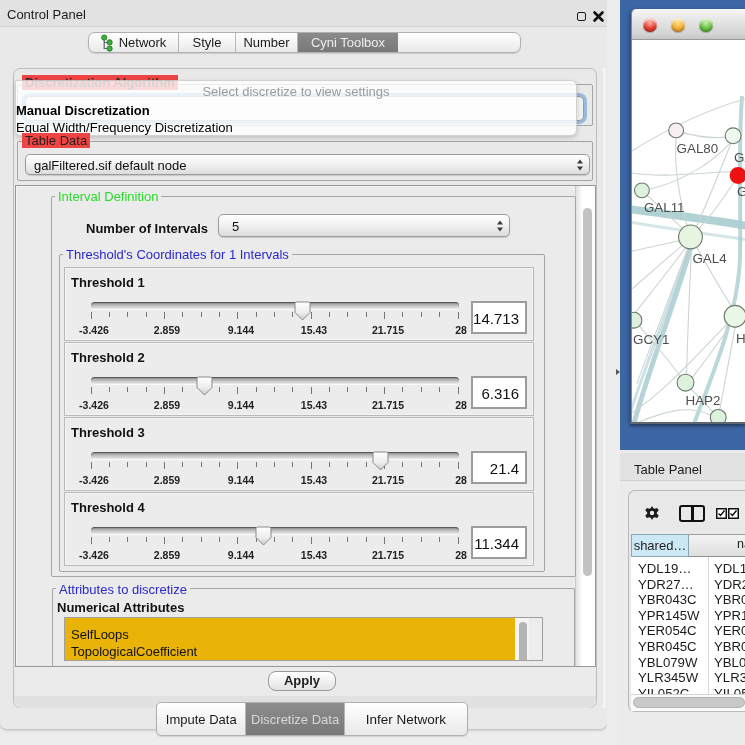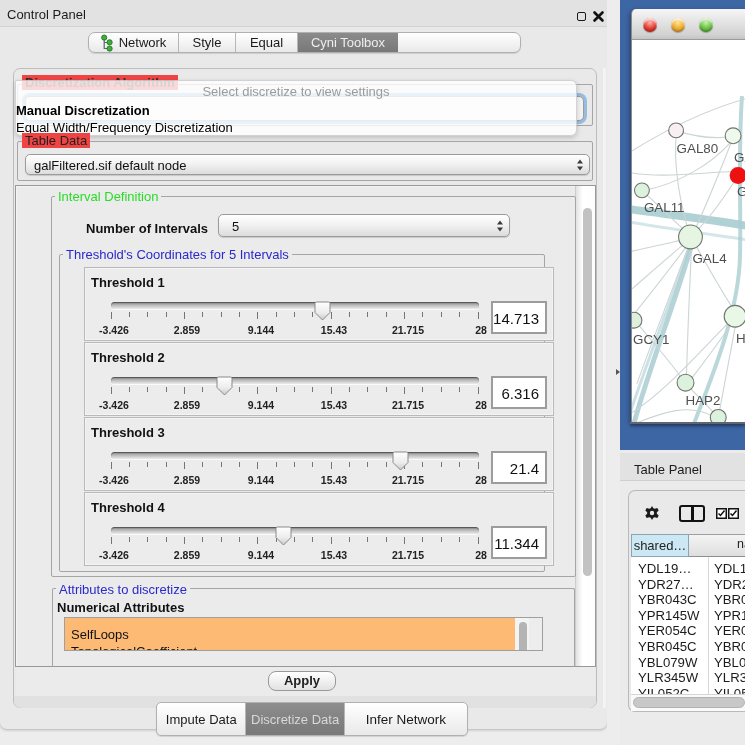--- a/index.html
+++ b/index.html
@@ -16,21 +16,21 @@
 .seg.dark2 { background:linear-gradient(180deg,#8d8d8d,#787878); color:#d8d8d8; }
 .groupbox { position:absolute; border:1px solid #a5a5a5; border-radius:2px; }
 .grouptitle { position:absolute; font-size:13px; background:#ef4444; padding:0 3px; white-space:nowrap; }
 .combo { position:absolute; border:1px solid #9b9b9b; border-radius:5px;
   background:linear-gradient(180deg,#ffffff 0%,#f2f2f2 45%,#dcdcdc 100%);
   box-shadow:0 1px 1px rgba(0,0,0,0.15); }
 .combo .ctext { position:absolute; left:8px; top:50%; transform:translateY(-50%);
   font-size:13px; color:#111; white-space:nowrap; }
 .spinner { position:absolute; right:5px; top:50%; transform:translateY(-50%); width:8px; height:12px; }
 .thpanel { position:absolute; left:64px; width:470px; height:74px;
-  border:1px solid #b9b9b9; box-shadow:inset 0 0 0 1px #f4f4f4; background:#ececec;margin-left:20px; }
+  border:1px solid #b9b9b9; box-shadow:inset 0 0 0 1px #f4f4f4; background:#ececec; }
 .thlabel { position:absolute; left:6px; top:7px; font-size:13px; font-weight:bold; color:#111; }
 .track { position:absolute; height:7px; border-radius:3.5px;
   background:linear-gradient(180deg,#828282 0%,#b5b5b5 40%,#ececec 100%);
   box-shadow:inset 0 1px 1px rgba(0,0,0,0.4), 0 1px 0 rgba(255,255,255,0.8); }
 .thumb { position:absolute; width:17px; height:20px; }
 .vbox { position:absolute; left:406px; top:33px; width:56px; height:33px; background:#ffffff;
   border:2px solid #9c9c9c; font-size:15px; color:#111; text-align:right;
   line-height:31px; padding-right:6px; }
 .ticklbl { position:absolute; font-size:10.5px; font-weight:bold; color:#222; transform:translateX(-50%); white-space:nowrap; }
 .rowtxt { font-size:13.2px; color:#1c1c1c; white-space:nowrap; }
@@ -48,21 +48,21 @@
 <div class="abs" style="left:13px;top:68px;width:584px;height:640px;background:#e9e9e9;border:1px solid #bdbdbd;border-radius:7px;"></div>
 <div class="abs" style="left:603px;top:68px;width:3px;height:640px;background:#f3f3f3;"></div>
 <div class="seg-strip" style="left:88px;top:32px;width:433px;height:21px;border-radius:7px;">
         <div class="seg" style="width:90px;"><svg width="12" height="18" viewBox="0 0 12 18" style="margin-right:6px">
             <path d="M3.2 4 L3.2 15 M3.2 8.5 L8 8.5 M3.2 14.5 L8 14.5" stroke="#5a6472" stroke-width="1.2" fill="none"></path>
             <circle cx="3.2" cy="3.6" r="2.6" fill="#3fae3f" stroke="#1f7a1f" stroke-width="0.9"></circle>
             <circle cx="8.6" cy="8.3" r="2.6" fill="#3fae3f" stroke="#1f7a1f" stroke-width="0.9"></circle>
             <circle cx="8.6" cy="14.6" r="2.6" fill="#3fae3f" stroke="#1f7a1f" stroke-width="0.9"></circle>
           </svg>Network</div>
         <div class="seg" style="width:57px;">Style</div>
-        <div class="seg" style="width:62px;">Equal</div>
+        <div class="seg" style="width:62px;">Number</div>
         <div class="seg dark" style="width:100px;">Cyni Toolbox</div>
       </div>
 <div class="groupbox" style="left:17px;top:84px;width:576px;height:42px;"></div>
 <div class="grouptitle" style="left:22px;top:75px;font-weight:bold;color:#2e2e2e;">Discretization Algorithm</div>
 <div class="combo" style="left:25px;top:96px;width:559px;height:25px;box-shadow:0 0 0 3px rgba(86,152,216,0.55);background:#f2f2f2;"></div>
 <div class="abs" style="left:15px;top:80px;width:562px;height:56px;background:rgba(255,255,255,0.8);border:1px solid rgba(160,160,160,0.45);border-radius:2px 6px 6px 6px;box-shadow:0 2px 5px rgba(0,0,0,0.18);"></div>
 <div class="abs" style="left:15px;top:84px;width:562px;text-align:center;font-size:13px;color:#9b9b9b;">Select discretize to view settings</div>
 <div class="abs" style="left:16px;top:103px;font-size:13px;font-weight:bold;color:#000;">Manual Discretization</div>
 <div class="abs" style="left:16px;top:120px;font-size:13px;color:#000;">Equal Width/Frequency Discretization</div>
 <div class="groupbox" style="left:17px;top:141px;width:576px;height:40px;"></div>
@@ -81,21 +81,21 @@
 <div class="grouptitle" style="left:55px;top:189px;color:#28dd28;background:#ebebeb;">Interval Definition</div>
 <div class="abs" style="left:86px;top:221px;font-size:13px;font-weight:bold;color:#111;">Number of Intervals</div>
 <div class="combo" style="left:218px;top:214px;width:292px;height:23px;">
         <div class="ctext" style="left:13px">5</div>
         <svg class="spinner" width="8" height="12" viewBox="0 0 8 12">
           <path d="M4 0.5 L7 4.4 L1 4.4 Z" fill="#3a3a3a"></path>
           <path d="M4 11.5 L7 7.6 L1 7.6 Z" fill="#3a3a3a"></path>
         </svg>
       </div>
 <div class="groupbox" style="left:59px;top:254px;width:486px;height:318px;"></div>
-<div class="grouptitle" style="left:63px;top:247px;color:#2929cc;background:#ebebeb;">Threshold's Coordinates for 5 Intervals</div>
+<div class="grouptitle" style="left:63px;top:247px;color:#2929cc;background:#ebebeb;">Threshold's Coordinates for 1 Intervals</div>
 <div class="thpanel" style="top:267px;">
         <div class="thlabel">Threshold 1</div>
         <div class="track" style="left:26px;top:33.5px;width:368px;"></div>
         <svg class="abs" style="left:25px;top:44px" width="369" height="10" viewBox="0 0 369 10" shape-rendering="crispEdges">
           <line x1="1.0" y1="0" x2="1.0" y2="7" stroke="#757575" stroke-width="1"></line>
           <line x1="19.4" y1="0" x2="19.4" y2="4.5" stroke="#757575" stroke-width="1"></line>
           <line x1="37.7" y1="0" x2="37.7" y2="4.5" stroke="#757575" stroke-width="1"></line>
           <line x1="56.0" y1="0" x2="56.0" y2="4.5" stroke="#757575" stroke-width="1"></line>
           <line x1="74.4" y1="0" x2="74.4" y2="7" stroke="#757575" stroke-width="1"></line>
           <line x1="92.8" y1="0" x2="92.8" y2="4.5" stroke="#757575" stroke-width="1"></line>
@@ -261,21 +261,21 @@
                 <stop offset="0.6" stop-color="#ececec"></stop>
                 <stop offset="1" stop-color="#c9c9c9"></stop>
               </linearGradient>
             </defs>
           </svg></div>
         <div class="vbox">11.344</div>
       </div>
 <div class="groupbox" style="left:52px;top:588px;width:523px;height:90px;border-bottom:none;"></div>
 <div class="grouptitle" style="left:56px;top:582px;color:#2929cc;background:#ebebeb;">Attributes to discretize</div>
 <div class="abs" style="left:57px;top:600px;font-size:13px;font-weight:bold;color:#111;">Numerical Attributes</div>
-<div class="abs" style="left:64px;top:617px;width:479px;height:34px;background:#fdba74;border:1px solid #9f9f9f;overflow:hidden;">
+<div class="abs" style="left:64px;top:617px;width:479px;height:44px;background:#eab308;border:1px solid #9f9f9f;overflow:hidden;">
         <div style="position:absolute;left:6px;top:8.5px;font-size:13px;color:#111;">SelfLoops</div>
         <div style="position:absolute;left:6px;top:26px;font-size:13px;color:#111;">TopologicalCoefficient</div>
         <div style="position:absolute;left:6px;top:43.5px;font-size:13px;color:#111;">BetweennessCentrality</div>
         <div style="position:absolute;left:450px;top:0;width:14px;height:50px;background:#f4f4f4;"></div>
         <div style="position:absolute;left:453.5px;top:4px;width:8.5px;height:46px;background:#b4b4b4;border-radius:4px 4px 0 0;"></div>
         <div style="position:absolute;left:464px;top:0;width:13px;height:50px;background:#ededed;"></div>
       </div>
 <div class="abs" style="left:16px;top:667px;width:579px;height:29px;background:#ebebeb;"></div>
 <div class="abs" style="left:268px;top:671px;width:68px;height:20px;border:1px solid #999;border-radius:8px;background:linear-gradient(180deg,#ffffff,#e2e2e2);text-align:center;line-height:18px;font-size:13px;font-weight:bold;color:#222;">Apply</div>
 <div class="abs" style="left:14px;top:696px;width:582px;height:11.5px;background:#e1e1e1;border-radius:0 0 7px 7px;"></div>

